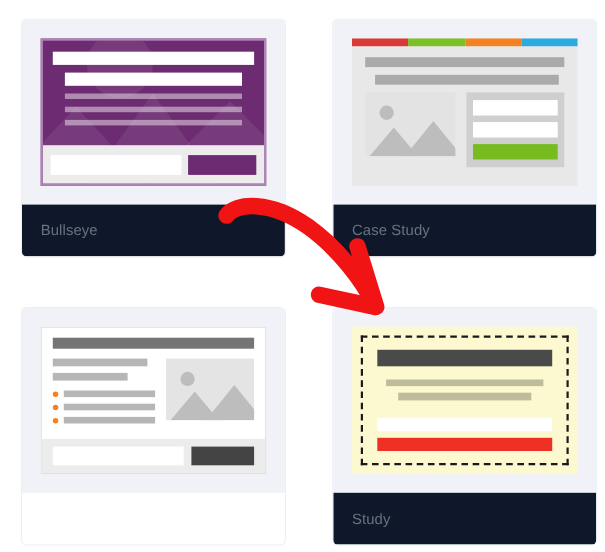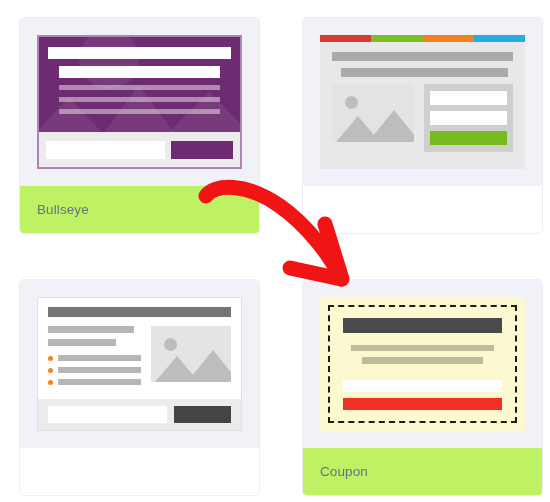--- a/index.html
+++ b/index.html
@@ -45,21 +45,21 @@
   }
   .card-thumb-area {
     background: #f1f2f7;
     height: 168px;
     display: flex;
     align-items: center;
     justify-content: center;
   }
   .card-label-area {
     flex: 1;
-    background: #bef264;
+    background: #0f172a;
     display: flex;
     align-items: center;
     padding-left: 17px;
   }
   .card-label {
     font-size: 13.5px;
     color: #67727e;
     letter-spacing: 0.1px;
   }
 
@@ -370,20 +370,23 @@
                 <div class="img-mnt-b"></div>
               </div>
               <div class="cs-form">
                 <div class="cs-field"></div>
                 <div class="cs-field"></div>
                 <div class="cs-submit"></div>
               </div>
             </div>
           </div>
         </div>
+      </div>
+      <div class="card-label-area">
+        <span class="card-label">Case Study</span>
       </div>
     </div>
 
     <div class="template-card">
       <div class="card-thumb-area">
         <div class="thumb thumb-clean">
           <div class="clean-body">
             <div class="clean-title"></div>
             <div class="clean-cols">
               <div class="clean-left">
@@ -425,21 +428,21 @@
           <div class="coupon-dashed">
             <div class="cp-head"></div>
             <div class="cp-sub a"></div>
             <div class="cp-sub b"></div>
             <div class="cp-input"></div>
             <div class="cp-button"></div>
           </div>
         </div>
       </div>
       <div class="card-label-area">
-        <span class="card-label">Coupon</span>
+        <span class="card-label">Study</span>
       </div>
     </div>
 
   </div>
 
   <svg id="annotation-arrow" viewBox="0 0 550 502">
     <path d="M 206 196
              C 214 184, 246 182, 280 206
              C 308 226, 330 256, 340 276" stroke="#f01414" stroke-width="15" stroke-linecap="round" fill="none"></path>
     <path d="M 290 268 L 341 279" stroke="#f01414" stroke-width="15" stroke-linecap="round" fill="none"></path>

